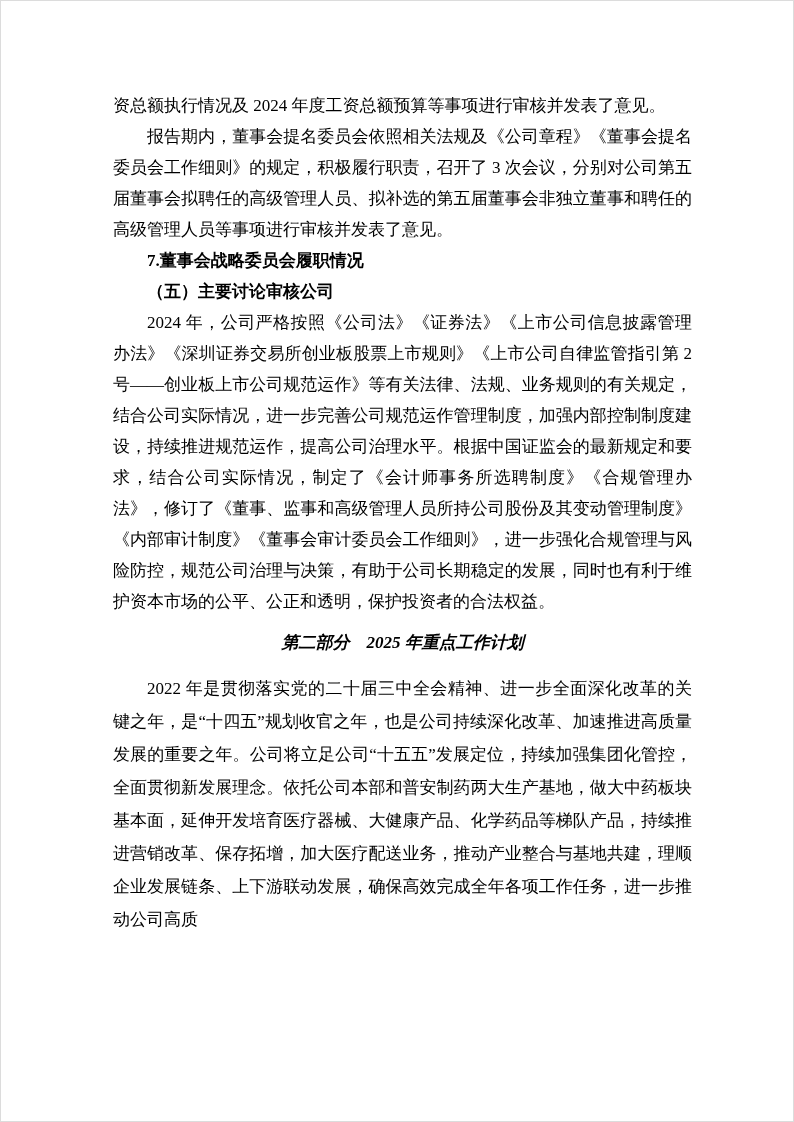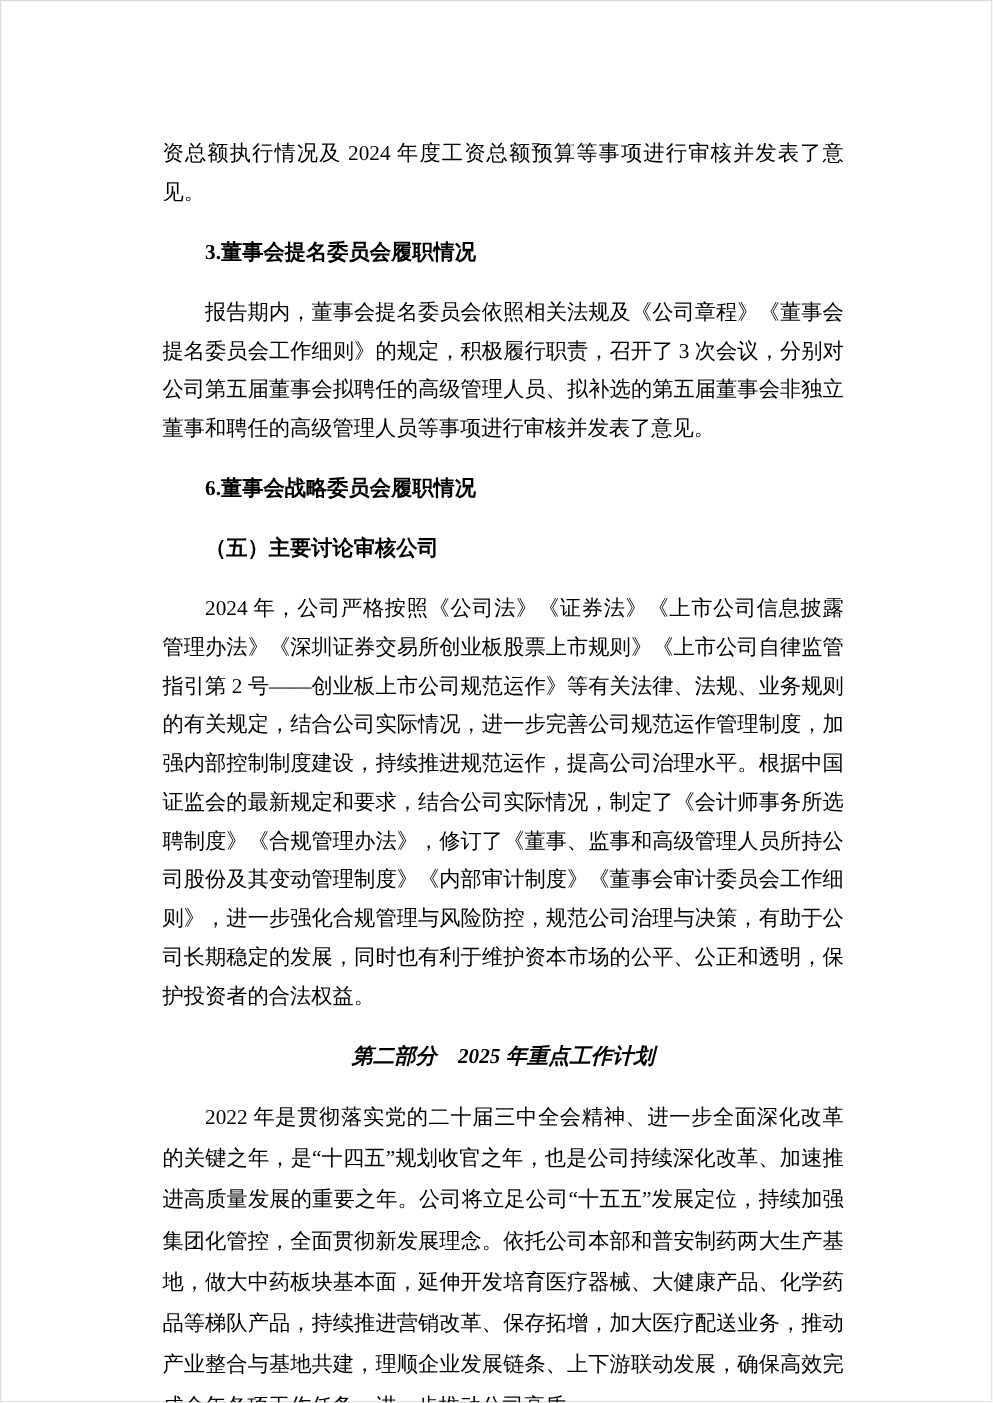--- a/index.html
+++ b/index.html
@@ -22,21 +22,21 @@
     left: 113px;
     top: 90px;
     width: 579px;
     color: #000000;
     font-family: "Liberation Serif", "DejaVu Serif", serif;
     font-size: 17px;
     line-height: 31px;
     text-align: justify;
     text-justify: inter-ideograph;
   }
-  .block { margin: 17px; }
+  .block { margin: 0; }
   .paragraph-continuation {
     text-indent: 0;
   }
   .paragraph {
     text-indent: 2em;
   }
   .heading {
     font-weight: bold;
     text-indent: 2em;
     text-align: left;
@@ -53,21 +53,20 @@
   .section-title ~ .paragraph {
     line-height: 33px;
   }
 </style>
 </head>
 <body>
 
 <div class="page">
   <div class="content">
       <div class="block paragraph-continuation">资总额执行情况及 2024 年度工资总额预算等事项进行审核并发表了意见。</div>
-      <div class="block heading">3.董事会提名委员会履职情况</div>
       <div class="block paragraph">报告期内，董事会提名委员会依照相关法规及《公司章程》《董事会提名委员会工作细则》的规定，积极履行职责，召开了 3 次会议，分别对公司第五届董事会拟聘任的高级管理人员、拟补选的第五届董事会非独立董事和聘任的高级管理人员等事项进行审核并发表了意见。</div>
-      <div class="block heading">6.董事会战略委员会履职情况</div>
+      <div class="block heading">7.董事会战略委员会履职情况</div>
       <div class="block heading">（五）主要讨论审核公司</div>
       <div class="block paragraph">2024 年，公司严格按照《公司法》《证券法》《上市公司信息披露管理办法》《深圳证券交易所创业板股票上市规则》《上市公司自律监管指引第 2 号——创业板上市公司规范运作》等有关法律、法规、业务规则的有关规定，结合公司实际情况，进一步完善公司规范运作管理制度，加强内部控制制度建设，持续推进规范运作，提高公司治理水平。根据中国证监会的最新规定和要求，结合公司实际情况，制定了《会计师事务所选聘制度》《合规管理办法》，修订了《董事、监事和高级管理人员所持公司股份及其变动管理制度》《内部审计制度》《董事会审计委员会工作细则》，进一步强化合规管理与风险防控，规范公司治理与决策，有助于公司长期稳定的发展，同时也有利于维护资本市场的公平、公正和透明，保护投资者的合法权益。</div>
       <div class="block section-title">第二部分　2025 年重点工作计划</div>
       <div class="block paragraph">2022 年是贯彻落实党的二十届三中全会精神、进一步全面深化改革的关键之年，是“十四五”规划收官之年，也是公司持续深化改革、加速推进高质量发展的重要之年。公司将立足公司“十五五”发展定位，持续加强集团化管控，全面贯彻新发展理念。依托公司本部和普安制药两大生产基地，做大中药板块基本面，延伸开发培育医疗器械、大健康产品、化学药品等梯队产品，持续推进营销改革、保存拓增，加大医疗配送业务，推动产业整合与基地共建，理顺企业发展链条、上下游联动发展，确保高效完成全年各项工作任务，进一步推动公司高质</div>
     </div>
 </div>
 
 </body></html>

